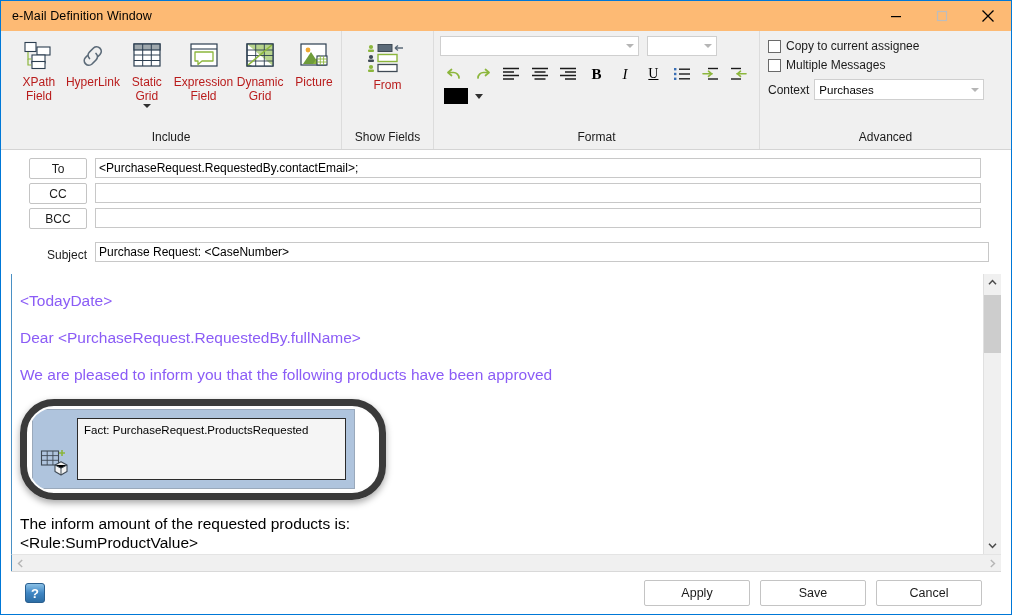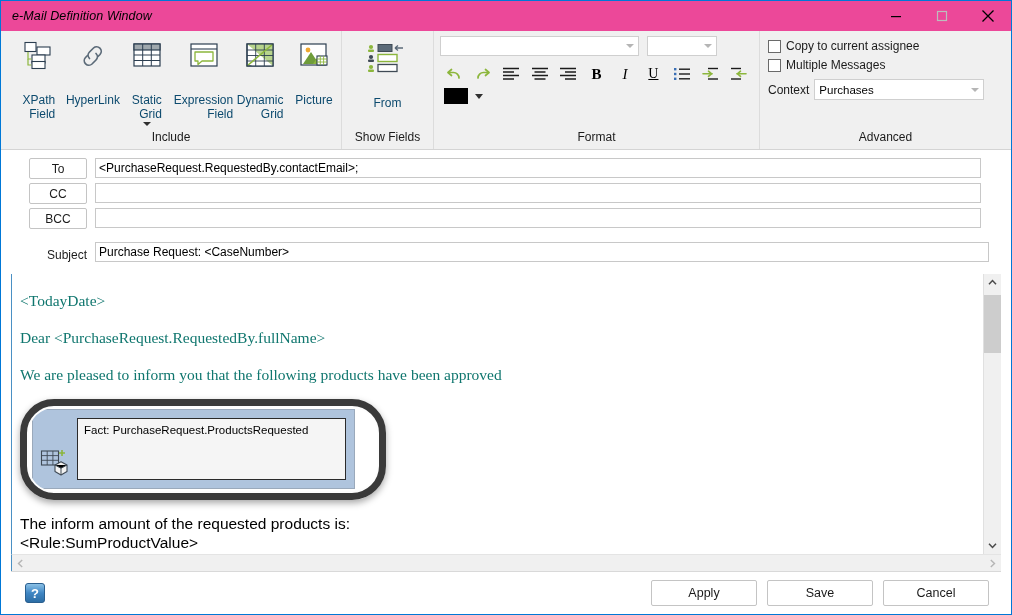--- a/index.html
+++ b/index.html
@@ -23,25 +23,24 @@
     box-sizing: border-box;
     border: 1px solid #0078d7;
     background: #ffffff;
     display: flex;
     flex-direction: column;
   }
   
   .titlebar {
     height: 30px;
     flex: 0 0 30px;
-    background: #ec4899;
+    background: #fdba74;
     display: flex;
     align-items: center;
     position: relative;
-    font-style: italic;
   }
   .titlebar-text {
     font-size: 12.5px;
     color: #000;
     padding-left: 11px;
     letter-spacing: 0.1px;
     white-space: nowrap;
   }
   .winbtns {
     position: absolute;
@@ -98,25 +97,25 @@
     padding-top: 3px;
     cursor: default;
   }
   .bigbtn .bi {
     height: 34px;
     display: flex;
     align-items: center;
     justify-content: center;
   }
   .bigbtn .blabel {
-    margin-top: 21px;
+    margin-top: 3px;
     font-size: 12px;
     line-height: 13.5px;
-    text-align: right;
-    color: #0c4a6e;
+    text-align: center;
+    color: #b91c1c;
     white-space: pre-line;
   }
   .dropcaret {
     margin-top: 1px;
     width: 0; height: 0;
     border-left: 4px solid transparent;
     border-right: 4px solid transparent;
     border-top: 4px solid #303030;
   }
   
@@ -277,23 +276,22 @@
     flex: 1 1 auto;
     background: #ffffff;
     position: relative;
     overflow: hidden;
     padding: 8px 0 0 8px;
     box-sizing: border-box;
   }
   .eline {
     font-size: 15.5px;
     line-height: 37px;
-    color: #0f766e;
+    color: #8b5cf6;
     white-space: nowrap;
-    font-family: Liberation Serif, serif;
   }
   .eline-tight {
     font-size: 15.5px;
     line-height: 19px;
     color: #000;
     white-space: nowrap;
   }
   
   .gridobj-wrap {
     position: relative;
@@ -396,21 +394,21 @@
     display: flex;
     align-items: center;
     position: relative;
   }
   .helpicon {
     width: 20px; height: 20px;
     margin-left: 14px;
   }
   .footbtns {
     position: absolute;
-    right: 12px;
+    right: 19px;
     display: flex;
     gap: 10px;
   }
   .fbtn-main {
     width: 106px; height: 26px;
     box-sizing: border-box;
     background: #ffffff;
     border: 1px solid #c4c4c4;
     border-radius: 2px;
     font-size: 12.5px;

